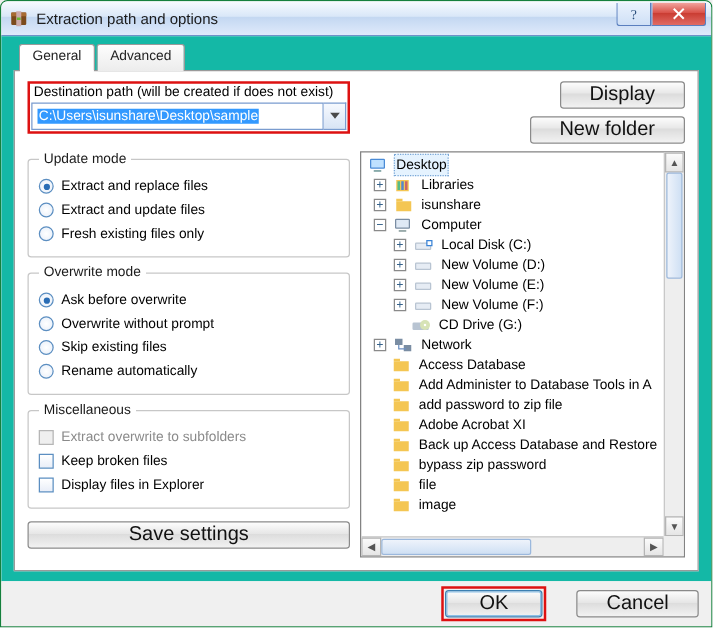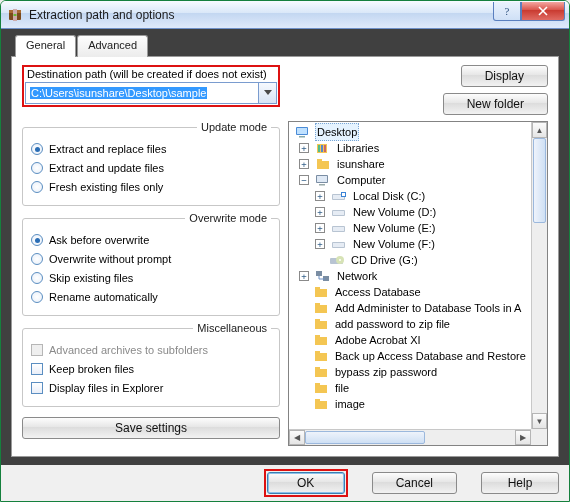--- a/index.html
+++ b/index.html
@@ -20,53 +20,53 @@
     display: flex; align-items: center;
     border-bottom: 1px solid #6f91c8;
   }
   .titlebar .icon { margin: 0 6px; }
   .titlebar .title { flex: 1; font-size: 12px; color: #1a1a1a; }
   .titlebar .winbtns { display:flex; height: 20px; margin-right:4px; margin-top:-6px;}
   .wbtn { width: 28px; height: 19px; border:1px solid #5a7fbf; border-top:none; display:flex; align-items:center; justify-content:center; font-size:11px; color:#2b2b2b;}
   .wbtn.help { border-radius:0 0 0 3px; background:linear-gradient(#eaf2fd,#cfe0f6);}
   .wbtn.close { width:44px; border-radius:0 0 3px 0; background:linear-gradient(#f3a6a0,#d9534a 45%,#c93b31 46%,#e06b63); color:#fff; font-weight:bold;}
   
-  .body { flex:1; background:#404040; padding:6px 10px 8px 10px; display:flex; flex-direction:column; }
+  .body { flex:1; background:#14b8a6; padding:6px 10px 8px 10px; display:flex; flex-direction:column; }
   
   .tabstrip { display:flex; height:22px; position:relative; margin-bottom:-1px; z-index:2; margin-left:4px;}
   .tab { padding:3px 10px 0 10px; border:1px solid #9a9a9a; border-bottom:none; background:linear-gradient(#fdfdfd,#ececec); margin-right:1px; border-radius:3px 3px 0 0; color:#222;}
   .tab.active { background:#fff; position:relative; }
   .tab.active::after { content:""; position:absolute; left:0; right:0; bottom:-1px; height:2px; background:#fff;}
   .tabbody { flex:1; background:#fff; border:1px solid #9a9a9a; padding:8px 10px 10px 10px; display:flex; flex-direction:column; gap:4px;}
   
   .destlabel { margin-left:2px; margin-bottom:2px;}
   .toprow { display:flex; gap:8px; align-items:flex-start;}
   .leftcol { width:258px; display:flex; flex-direction:column; gap:6px;}
   .rightcol { flex:1; display:flex; flex-direction:column; gap:6px; align-items:flex-end;}
   .redbox { border:2px solid #d11; padding:1px;}
   .pathwrap { display:flex;}
   .pathfield { flex:1; height:22px; border:1px solid #7a9ccf; background:#fff; display:flex; align-items:center; padding:0 4px; font-size:11px;}
   .pathfield .text { background:#3399ff; color:#fff; padding:0 1px; white-space:nowrap; overflow:hidden;}
   .dropbtn { width:18px; height:22px; border:1px solid #7a9ccf; border-left:none; background:linear-gradient(#f6f9fe,#d8e4f5); display:flex; align-items:center; justify-content:center;}
-  .btn { min-width:82px; height:22px; border:1px solid #8a8a8a; border-radius:3px; background:linear-gradient(#fdfdfd,#e6e6e6 45%,#dcdcdc 46%,#f2f2f2); font-size:12px; display:flex; align-items:center; justify-content:center; padding:0 23px; color:#111;}
+  .btn { min-width:82px; height:22px; border:1px solid #8a8a8a; border-radius:3px; background:linear-gradient(#fdfdfd,#e6e6e6 45%,#dcdcdc 46%,#f2f2f2); font-size:16px; display:flex; align-items:center; justify-content:center; padding:0 23px; color:#111;}
   .btn.default { border:1px solid #3c7fb1; box-shadow:0 0 0 1px #8cc0e8 inset;}
   
   fieldset.grp { border:1px solid #c7c7c7; border-radius:3px; margin:0; padding:6px 8px 8px 8px; }
   fieldset.grp legend { font-size:11px; padding:0 4px; color:#1a1a1a;}
   .option { display:flex; align-items:center; gap:6px; height:18px; margin:1px 0;}
   .radio { width:12px; height:12px; border:1px solid #5b8ec1; border-radius:50%; background:radial-gradient(#fff,#e6eef9); display:flex; align-items:center; justify-content:center;}
   .radio.sel::after { content:""; width:5px; height:5px; background:#2a6db5; border-radius:50%;}
   .check { width:12px; height:12px; border:1px solid #5b8ec1; background:linear-gradient(#fff,#e9eef8);}
   .check.disabled { border-color:#b6b6b6; background:#efefef;}
   .disabledtxt { color:#8a8a8a;}
   .savewrap { margin-top:4px;}
   .savebtn { width:100%; height:22px;}
   
   .middle { display:flex; gap:8px; flex:1; margin-top:2px;}
-  .left { width:258px; display:flex; flex-direction:column; gap:6px;text-align:right;}
+  .left { width:258px; display:flex; flex-direction:column; gap:6px;}
   .treewrap { flex:1; border:1px solid #838383; background:#fff; position:relative; overflow:hidden;}
   .tree { position:absolute; inset:0 16px 16px 0; overflow:hidden; padding:2px 0 0 2px; font-size:11px; line-height:16px; white-space:nowrap;}
   .node { display:flex; align-items:center; height:16px; gap:4px;}
   .tw { width:10px; height:10px; border:1px solid #8a8a8a; display:flex; align-items:center; justify-content:center; font-size:9px; line-height:1; font-family:monospace; color:#35618a; background:#fff; margin-right:2px;}
   .sp { display:inline-block;}
   .ic { width:16px; height:16px; display:flex; align-items:center; justify-content:center;}
   .lbl { padding:0 2px;}
   .lbl.sel { background:#e5f3ff; border:1px dotted #7aa7d6; padding:0 1px;}
   .vscroll { position:absolute; right:0; top:0; bottom:16px; width:16px; background:#eee; border-left:1px solid #c8c8c8; display:flex; flex-direction:column;}
   .hscroll { position:absolute; left:0; right:16px; bottom:0; height:16px; background:#eee; border-top:1px solid #c8c8c8; display:flex;}
@@ -183,21 +183,21 @@
             <div class="option">
                 <span class="radio"></span>
                 <span>Rename automatically</span>
               </div>
           </fieldset>
 
           <fieldset class="grp">
             <legend>Miscellaneous</legend>
             <div class="option">
                 <span class="check disabled"></span>
-                <span class="disabledtxt">Advanced archives to subfolders</span>
+                <span class="disabledtxt">Extract overwrite to subfolders</span>
               </div>
             <div class="option">
                 <span class="check"></span>
                 <span>Keep broken files</span>
               </div>
             <div class="option">
                 <span class="check"></span>
                 <span>Display files in Explorer</span>
               </div>
           </fieldset>
@@ -432,17 +432,14 @@
 
   <div class="footer">
     <span class="redbox">
       <div class="btn default" style="min-width:78px">
           <span>OK</span>
         </div>
     </span>
     <div class="btn" style="min-width:78px">
         <span>Cancel</span>
       </div>
-    <div class="btn" style="min-width:78px">
-        <span>Help</span>
-      </div>
   </div>
 </div>
 
 </body></html>

